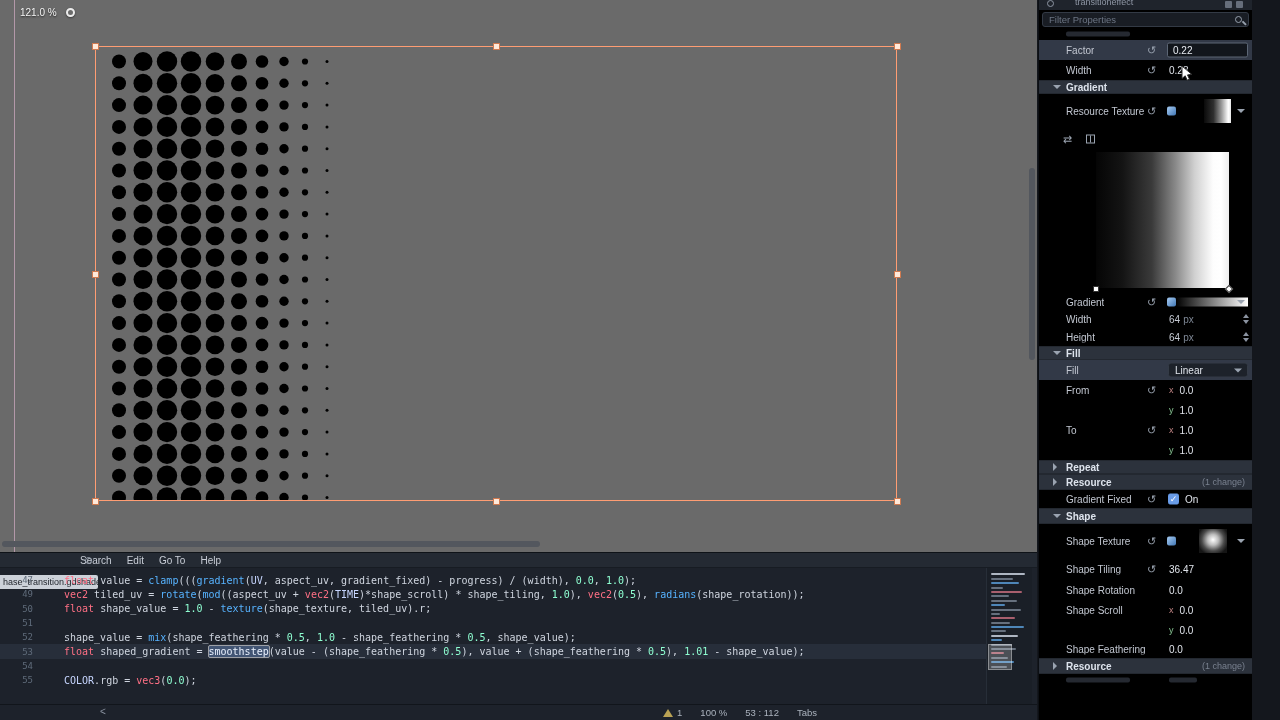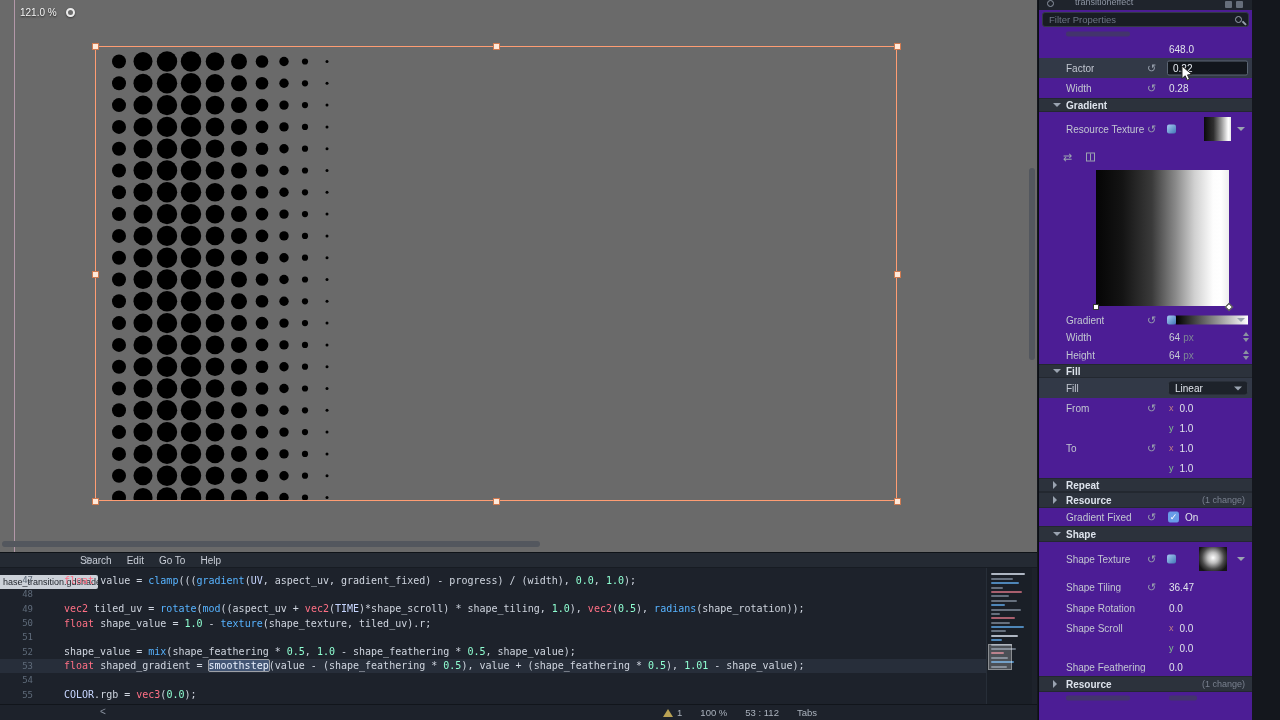--- a/index.html
+++ b/index.html
@@ -38,21 +38,21 @@
 #mm-marks{padding-top:3px}
 .mm-mark{height:2px;border-radius:1px;margin:2.4px 0 0 4px}
 .mm-view{position:absolute;left:1px;top:76px;width:24px;height:26px;background:rgba(255,255,255,.22);border:1px solid rgba(255,255,255,.35)}
 #statusbar{position:absolute;left:0;bottom:0;width:100%;height:16px;background:#1d222b;border-top:1px solid #11151b;display:flex;align-items:center;font-family:"Liberation Sans",sans-serif;font-size:9.5px;color:#aab2bd}
 #panel-toggle{position:absolute;left:100px;top:1px;color:#8b93a1;font-size:10px}
 .sb-right{margin-left:auto;display:flex;align-items:center;gap:18px;padding-right:10px;margin-right:210px}
 .warn-wrap{display:flex;align-items:center;gap:4px}
 .warn-tri{width:0;height:0;border-left:5px solid transparent;border-right:5px solid transparent;border-bottom:8px solid #b9a254}
 
 
-#inspector{position:absolute;left:1038px;top:0;width:214px;height:720px;background:#4c1d95;border-left:1px solid #0c0f14;font-size:10px;color:#c6cbd4;overflow:hidden}
+#inspector{position:absolute;left:1038px;top:0;width:214px;height:720px;background:#000000;border-left:1px solid #0c0f14;font-size:10px;color:#c6cbd4;overflow:hidden}
 #insp-header{position:absolute;left:0;top:0;width:100%;height:10px;background:#1f242c;overflow:hidden}
 .hdr-title{position:absolute;left:36px;top:-3px;font-size:9px;color:#8d95a3;white-space:nowrap}
 .res-ball{position:absolute;left:8px;top:0;width:7px;height:7px;border:1.3px solid #8d95a3;border-radius:50%}
 .hdr-ic{position:absolute;top:1px;width:7px;height:7px;background:#737b89;opacity:.85;border-radius:1px}
 .hdr-ic.i1{right:20px}.hdr-ic.i2{right:9px}
 #insp-filter{position:absolute;left:3px;top:12px;right:3px;height:15px;background:#191d24;border:1px solid #333a45;border-radius:3px}
 #insp-filter input{position:absolute;inset:0;background:transparent;border:none;outline:none;color:#cfd5df;font-size:9.5px;padding-left:6px;font-family:"Liberation Sans",sans-serif}
 #insp-filter input::placeholder{color:#6c7584}
 .mag{position:absolute;right:6px;top:2.5px;width:7px;height:7px;border:1.4px solid #98a1ae;border-radius:50%}
 .mag::after{content:"";position:absolute;left:5.5px;top:5.5px;width:4.5px;height:1.5px;background:#98a1ae;transform:rotate(45deg)}
@@ -339,21 +339,20 @@
   <div id="menubar">
     <span class="menu-icon"></span>
   <span class="menu-item">Search</span>
       <span class="menu-item">Edit</span>
       <span class="menu-item">Go To</span>
       <span class="menu-item">Help</span>
     </div>
   <div id="script-chip">hase_transition.gdshader</div>
   <div id="code">
       <div class="cline"><span class="ln">47</span><span class="txt"><span class="tok-k">float</span><span class="tok-p"> value = </span><span class="tok-f">clamp</span><span class="tok-p">(((</span><span class="tok-f">gradient</span><span class="tok-p">(</span><span class="tok-b">UV</span><span class="tok-p">, aspect_uv, gradient_fixed) - progress) / (width), </span><span class="tok-n">0.0</span><span class="tok-p">, </span><span class="tok-n">1.0</span><span class="tok-p">);</span></span></div>
-      <div class="cline"><span class="ln">48</span><span class="txt"></span></div>
       <div class="cline"><span class="ln">49</span><span class="txt"><span class="tok-k">vec2</span><span class="tok-p"> tiled_uv = </span><span class="tok-f">rotate</span><span class="tok-p">(</span><span class="tok-f">mod</span><span class="tok-p">((aspect_uv + </span><span class="tok-k">vec2</span><span class="tok-p">(</span><span class="tok-b">TIME</span><span class="tok-p">)*shape_scroll) * shape_tiling, </span><span class="tok-n">1.0</span><span class="tok-p">), </span><span class="tok-k">vec2</span><span class="tok-p">(</span><span class="tok-n">0.5</span><span class="tok-p">), </span><span class="tok-f">radians</span><span class="tok-p">(shape_rotation));</span></span></div>
       <div class="cline"><span class="ln">50</span><span class="txt"><span class="tok-k">float</span><span class="tok-p"> shape_value = </span><span class="tok-n">1.0</span><span class="tok-p"> - </span><span class="tok-f">texture</span><span class="tok-p">(shape_texture, tiled_uv).r;</span></span></div>
       <div class="cline"><span class="ln">51</span><span class="txt"></span></div>
       <div class="cline"><span class="ln">52</span><span class="txt"><span class="tok-p">shape_value = </span><span class="tok-f">mix</span><span class="tok-p">(shape_feathering * </span><span class="tok-n">0.5</span><span class="tok-p">, </span><span class="tok-n">1.0</span><span class="tok-p"> - shape_feathering * </span><span class="tok-n">0.5</span><span class="tok-p">, shape_value);</span></span></div>
       <div class="cline current"><span class="ln">53</span><span class="txt"><span class="tok-k">float</span><span class="tok-p"> shaped_gradient = </span><span class="tok-s">smoothstep</span><span class="tok-p">(value - (shape_feathering * </span><span class="tok-n">0.5</span><span class="tok-p">), value + (shape_feathering * </span><span class="tok-n">0.5</span><span class="tok-p">), </span><span class="tok-n">1.01</span><span class="tok-p"> - shape_value);</span></span></div>
       <div class="cline"><span class="ln">54</span><span class="txt"></span></div>
       <div class="cline"><span class="ln">55</span><span class="txt"><span class="tok-b">COLOR</span><span class="tok-p">.rgb = </span><span class="tok-k">vec3</span><span class="tok-p">(</span><span class="tok-n">0.0</span><span class="tok-p">);</span></span></div>
     </div>
   <div id="minimap">
     <div class="mm-view"></div>
@@ -404,24 +403,20 @@
     <span class="hdr-ic i2"></span>
   </div>
   <div id="insp-filter">
     <input placeholder="Filter Properties" style="">
     <span class="mag"></span>
   </div>
   <div id="insp-rows">
       <div class="irow t-partial" style="height: 13px;">
         <span class="smudge"></span>
       </div>
-      <div class="irow t-value" style="height: 18px;">
-        <span class="lbl"></span>
-        <span class="pval">648.0</span>
-      </div>
       <div class="irow t-textbox hl" style="height: 20px;">
         <span class="lbl">Factor</span>
         <span class="revert">↺</span>
         <div class="txt-field">
           <span>0.22</span>
         </div>
       </div>
       <div class="irow t-value" style="height: 20px;">
         <span class="lbl">Width</span>
         <span class="revert">↺</span>

